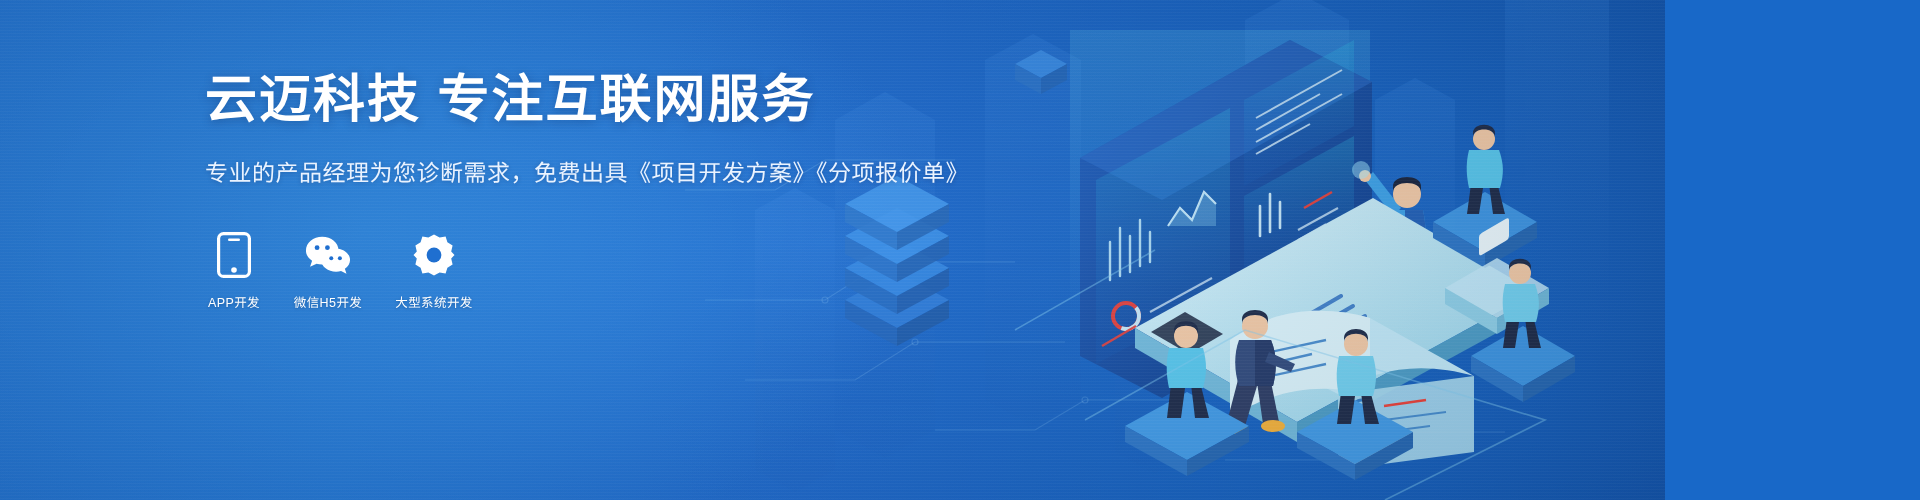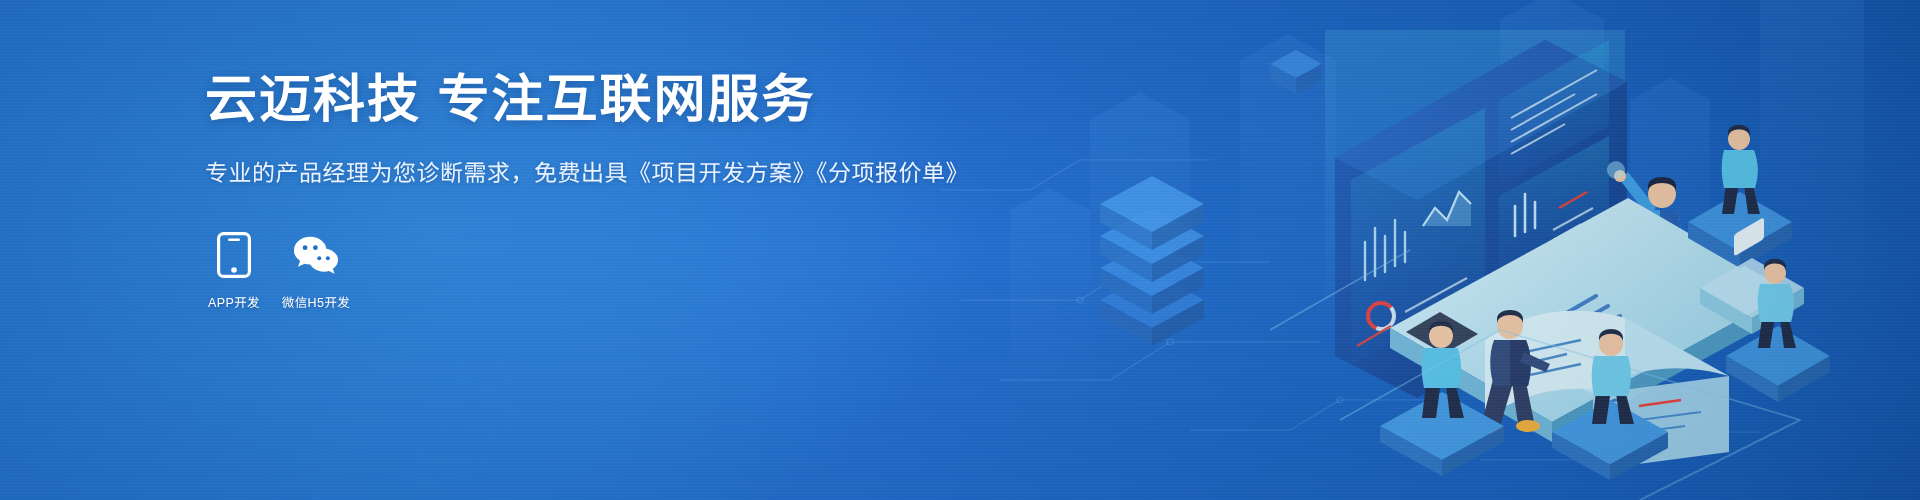--- a/index.html
+++ b/index.html
@@ -2,21 +2,21 @@
 <html lang="zh-CN"><head>
 <meta charset="utf-8">
 <style>
   html,body{margin:0;padding:0;}
   body{
     width:1920px;height:500px;overflow:hidden;
     font-family:"Liberation Sans","DejaVu Sans",sans-serif;
     background:#1868c8;
   }
   .banner{
-    position:relative;width:1920px;height:500px;overflow:hidden;
+    position:relative;width:1665px;height:500px;overflow:hidden;
     background:
       radial-gradient(ellipse 900px 560px at 22% 46%, #2a85e0 0%, rgba(42,133,224,0) 62%),
       radial-gradient(ellipse 1000px 700px at 78% 52%, #1463c4 0%, rgba(20,99,196,0) 70%),
       linear-gradient(105deg,#2276d8 0%, #1f74d6 26%, #1a66cb 52%, #135dbd 74%, #0f4fa8 100%);
   }
   
   .scanlines{
     position:absolute;inset:0;
     background-image:repeating-linear-gradient(to bottom,
       rgba(255,255,255,.030) 0px, rgba(255,255,255,.030) 1px,
@@ -46,21 +46,21 @@
     font-size:23px;
     line-height:34px;
     letter-spacing:.5px;
     white-space:nowrap;
     text-shadow:0 1px 4px rgba(0,25,70,.25);
   }
 
   
   .services{
     position:absolute;left:205px;top:232px;
-    display:flex;align-items:flex-start;gap:4px;
+    display:flex;align-items:flex-start;gap:16px;
   }
   .service{
     width:72px;
     display:flex;flex-direction:column;align-items:center;
     margin-right:10px;
   }
   .service .glyph{
     height:46px;width:46px;
     display:flex;align-items:center;justify-content:center;
     margin-bottom:14px;
@@ -393,15 +393,24 @@
           <circle cx="23.4" cy="13.4" r="2.5" fill="#1f6fd0"></circle>
           <path d="M31.5 14.2 C 40.2 14.2, 47 19.6, 47 26.2 C 47 29.9, 44.9 33.2, 41.6 35.3 L 43.3 40.6 L 37.6 37.8 C 36 38.2, 34.3 38.4, 32.5 38.4 C 24 38.4, 17 33, 17 26.4 C 17 19.8, 23.5 14.2, 31.5 14.2 Z" fill="#ffffff"></path>
           <circle cx="27.4" cy="24.4" r="2.1" fill="#1f6fd0"></circle>
           <circle cx="36.4" cy="24.4" r="2.1" fill="#1f6fd0"></circle>
         </svg>
       </span>
       <span class="lbl">微信H5开发</span>
     </div>
 
 
+    <div class="service">
+      <span class="glyph">
+        <svg width="44" height="44" viewBox="0 0 44 44" xmlns="http://www.w3.org/2000/svg">
+          <path d="M22 1.5 L27.6 4.6 L33.6 3.4 L35.4 9.3 L40.6 12.6 L39.2 18.6 L42.5 22 L39.2 25.4 L40.6 31.4 L35.4 34.7 L33.6 40.6 L27.6 39.4 L22 42.5 L16.4 39.4 L10.4 40.6 L8.6 34.7 L3.4 31.4 L4.8 25.4 L1.5 22 L4.8 18.6 L3.4 12.6 L8.6 9.3 L10.4 3.4 L16.4 4.6 Z" fill="#ffffff"></path>
+          <circle cx="22" cy="22" r="7.4" fill="#1f6fd0"></circle>
+        </svg>
+      </span>
+      <span class="lbl">大型系统开发</span>
+    </div>
 
   </div>
 </div>
 
 </body></html>

